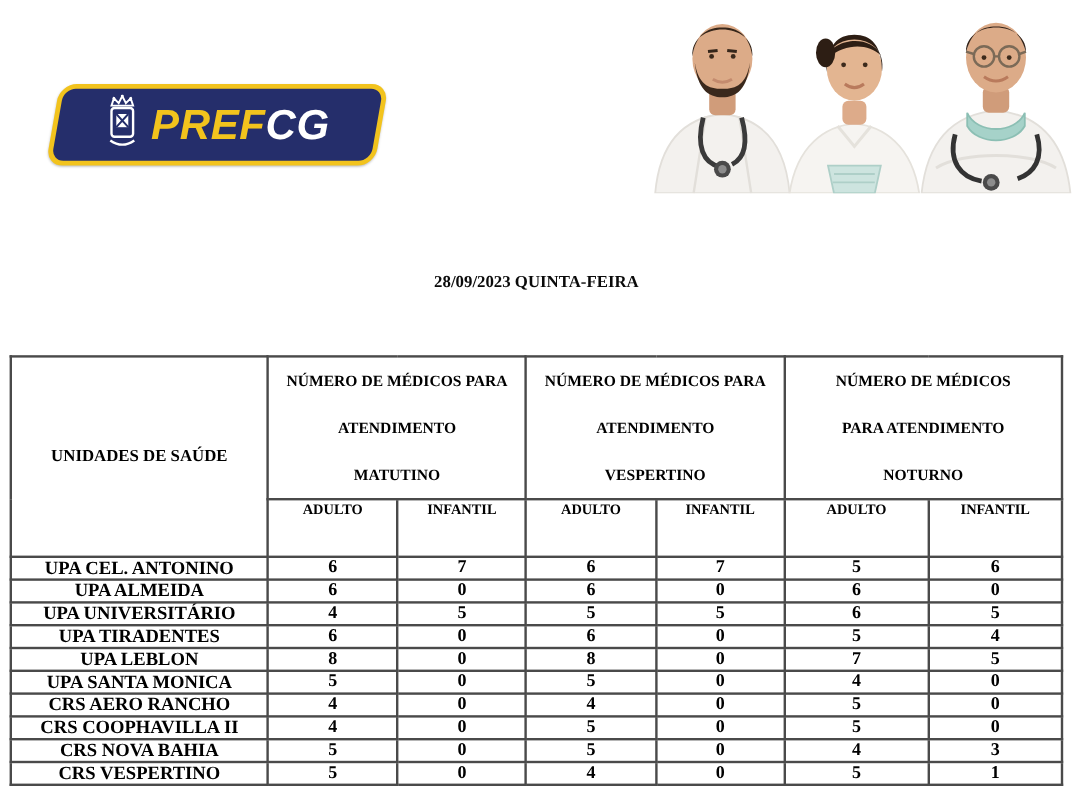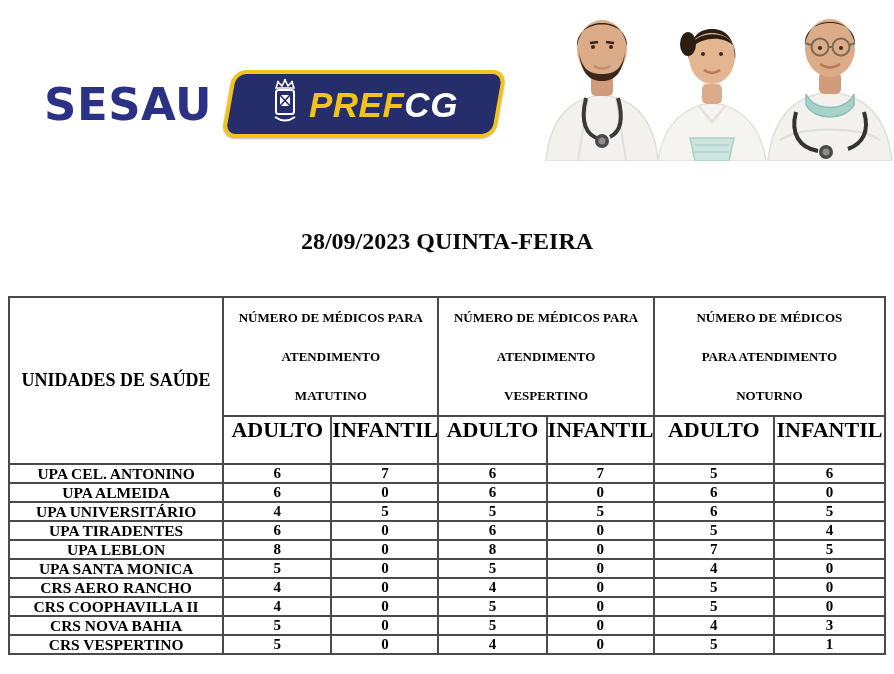--- a/index.html
+++ b/index.html
@@ -21,40 +21,39 @@
   .photo{position:absolute;left:530px;top:0;width:364px;height:161px;}
 
   
   .banner{position:absolute;left:0;top:161px;width:894px;height:50px;background:#2e3a8c;
           border-bottom:7px solid #1d2a68;}
   .banner-text{color:#ffffff;font-weight:bold;font-size:37px;line-height:50px;padding-left:32px;
                white-space:nowrap;letter-spacing:-0.5px;text-shadow:1px 2px 2px rgba(0,0,0,0.35);}
 
   
   .date{position:absolute;top:228px;left:0;width:894px;text-align:center;
-        font-family:"Liberation Serif",serif;font-weight:bold;font-size:24px;color:#0a0a0a;}
+        font-family:"Liberation Serif",serif;font-weight:bold;font-size:14px;color:#0a0a0a;}
 
   
   table.schedule{position:absolute;left:8px;top:296px;width:878px;border-collapse:collapse;
                  table-layout:fixed;font-family:"Liberation Serif",serif;color:#000;}
   .schedule td,.schedule th{border:2px solid #4a4a4a;text-align:center;padding:0;overflow:hidden;}
-  .unit-header{font-size:18px;font-weight:bold;vertical-align:middle;padding-bottom:26px;}
+  .unit-header{font-size:14px;font-weight:bold;vertical-align:middle;padding-bottom:26px;}
   .group-header{font-size:13px;font-weight:bold;height:116px;vertical-align:top;
                 padding-top:2px;line-height:39px;white-space:pre-line;margin-left:40px;}
-  .sub-header{font-size:22px;font-weight:bold;height:46px;vertical-align:top;padding-top:4px;}
+  .sub-header{font-size:12px;font-weight:bold;height:46px;vertical-align:top;padding-top:4px;}
   .unit-cell{font-size:15.5px;font-weight:bold;height:17px;line-height:17px;margin-top:42px;}
   .count-cell{font-size:15px;font-weight:bold;height:17px;line-height:17px;}
 </style>
 </head>
 <body>
 
 <div class="page">
 
   <div class="logo-row">
-    <div class="sesau">SESAU</div>
     <div class="badge">
       <div class="badge-inner">
         <span>
           <svg width="30" height="46" viewBox="0 0 30 46">
             <path d="M6 9 L8 3 L12 7 L15 1 L18 7 L22 3 L24 9 Z" fill="none" stroke="#ffffff" stroke-width="1.6"></path>
             <circle cx="8" cy="3" r="1.2" fill="#ffffff"></circle>
               <circle cx="15" cy="1" r="1.2" fill="#ffffff"></circle>
               <circle cx="22" cy="3" r="1.2" fill="#ffffff"></circle>
             <rect x="6" y="11" width="18" height="24" rx="2.5" fill="none" stroke="#ffffff" stroke-width="2"></rect>
             <rect x="10" y="16" width="10" height="11" fill="#ffffff"></rect>

